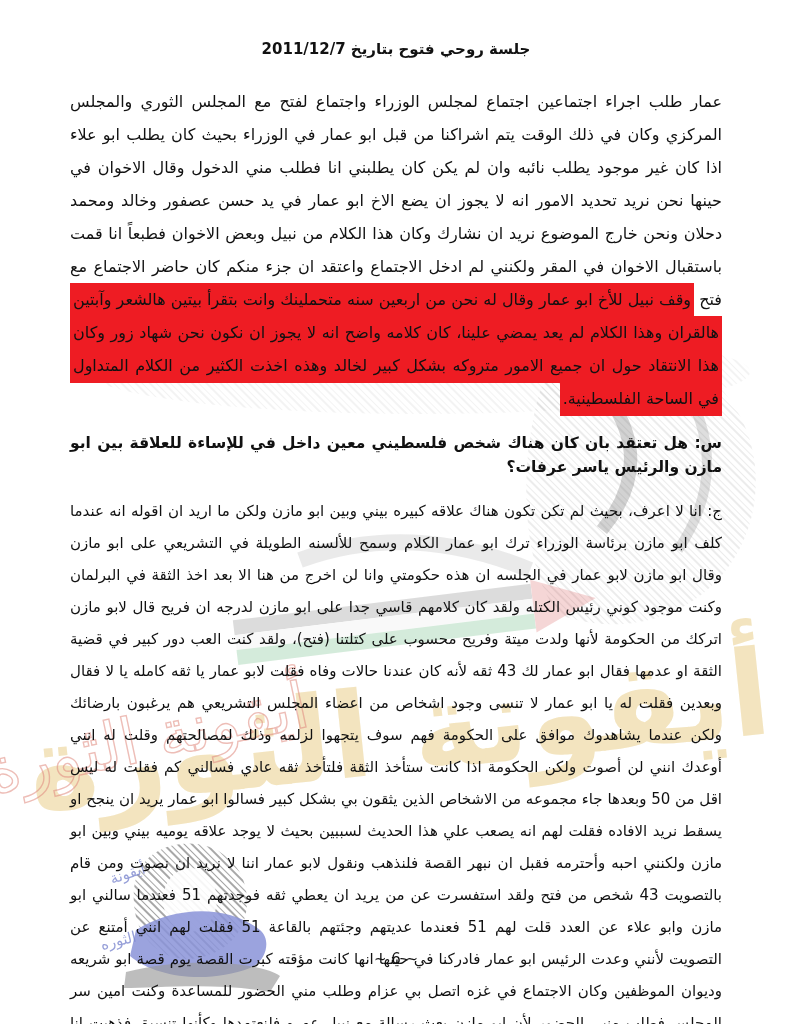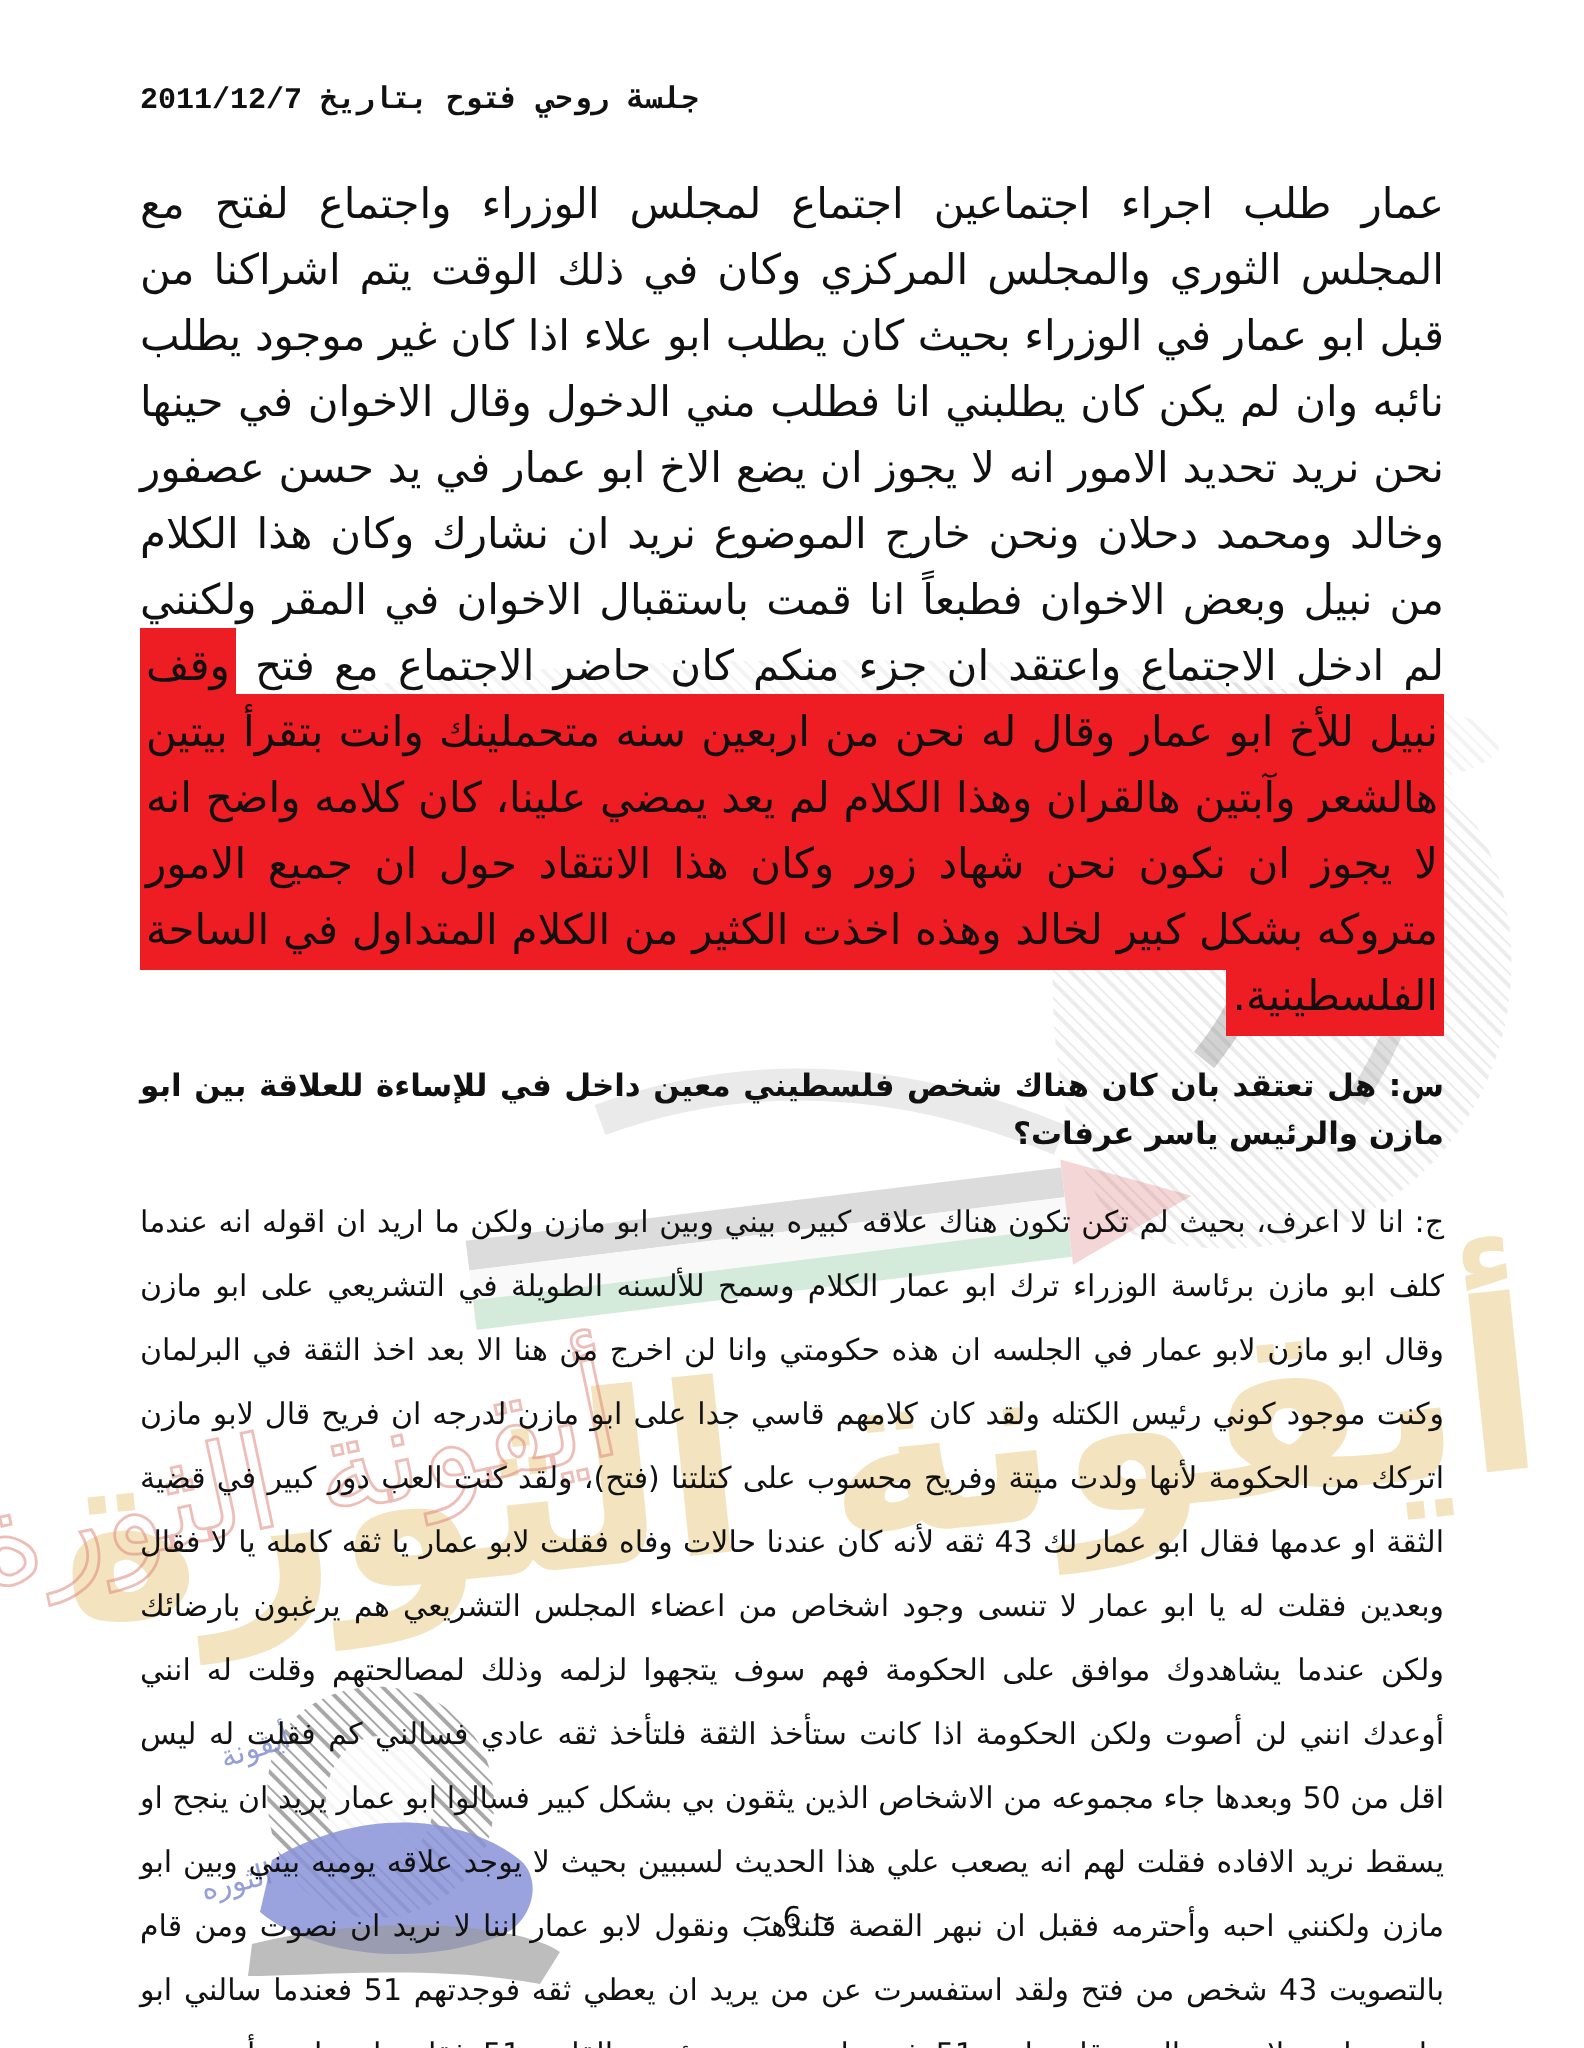--- a/index.html
+++ b/index.html
@@ -13,31 +13,30 @@
   }
   .wm {
     position:absolute; inset:0; z-index:0; pointer-events:none;
   }
   .content {
     position:relative; z-index:1;
     padding:0 70px;
   }
   .header {
     direction:rtl;
-    text-align:left;
+    text-align:center;
     font-weight:bold;
     font-size:15px;
     padding-top:40px;
     letter-spacing:0;
-    font-family:Liberation Mono, monospace;
   }
   .p1 {
     direction:rtl;
     text-align:justify;
-    font-size:21px;
+    font-size:16px;
     line-height:33px;
     margin:27px 0 0 0;
   }
   .hl {
     background: var(--hl, #ee1c23);
     color:#111;
     padding:7px 3px 8px 3px;
     -webkit-box-decoration-break:clone;
     box-decoration-break:clone;
   }

